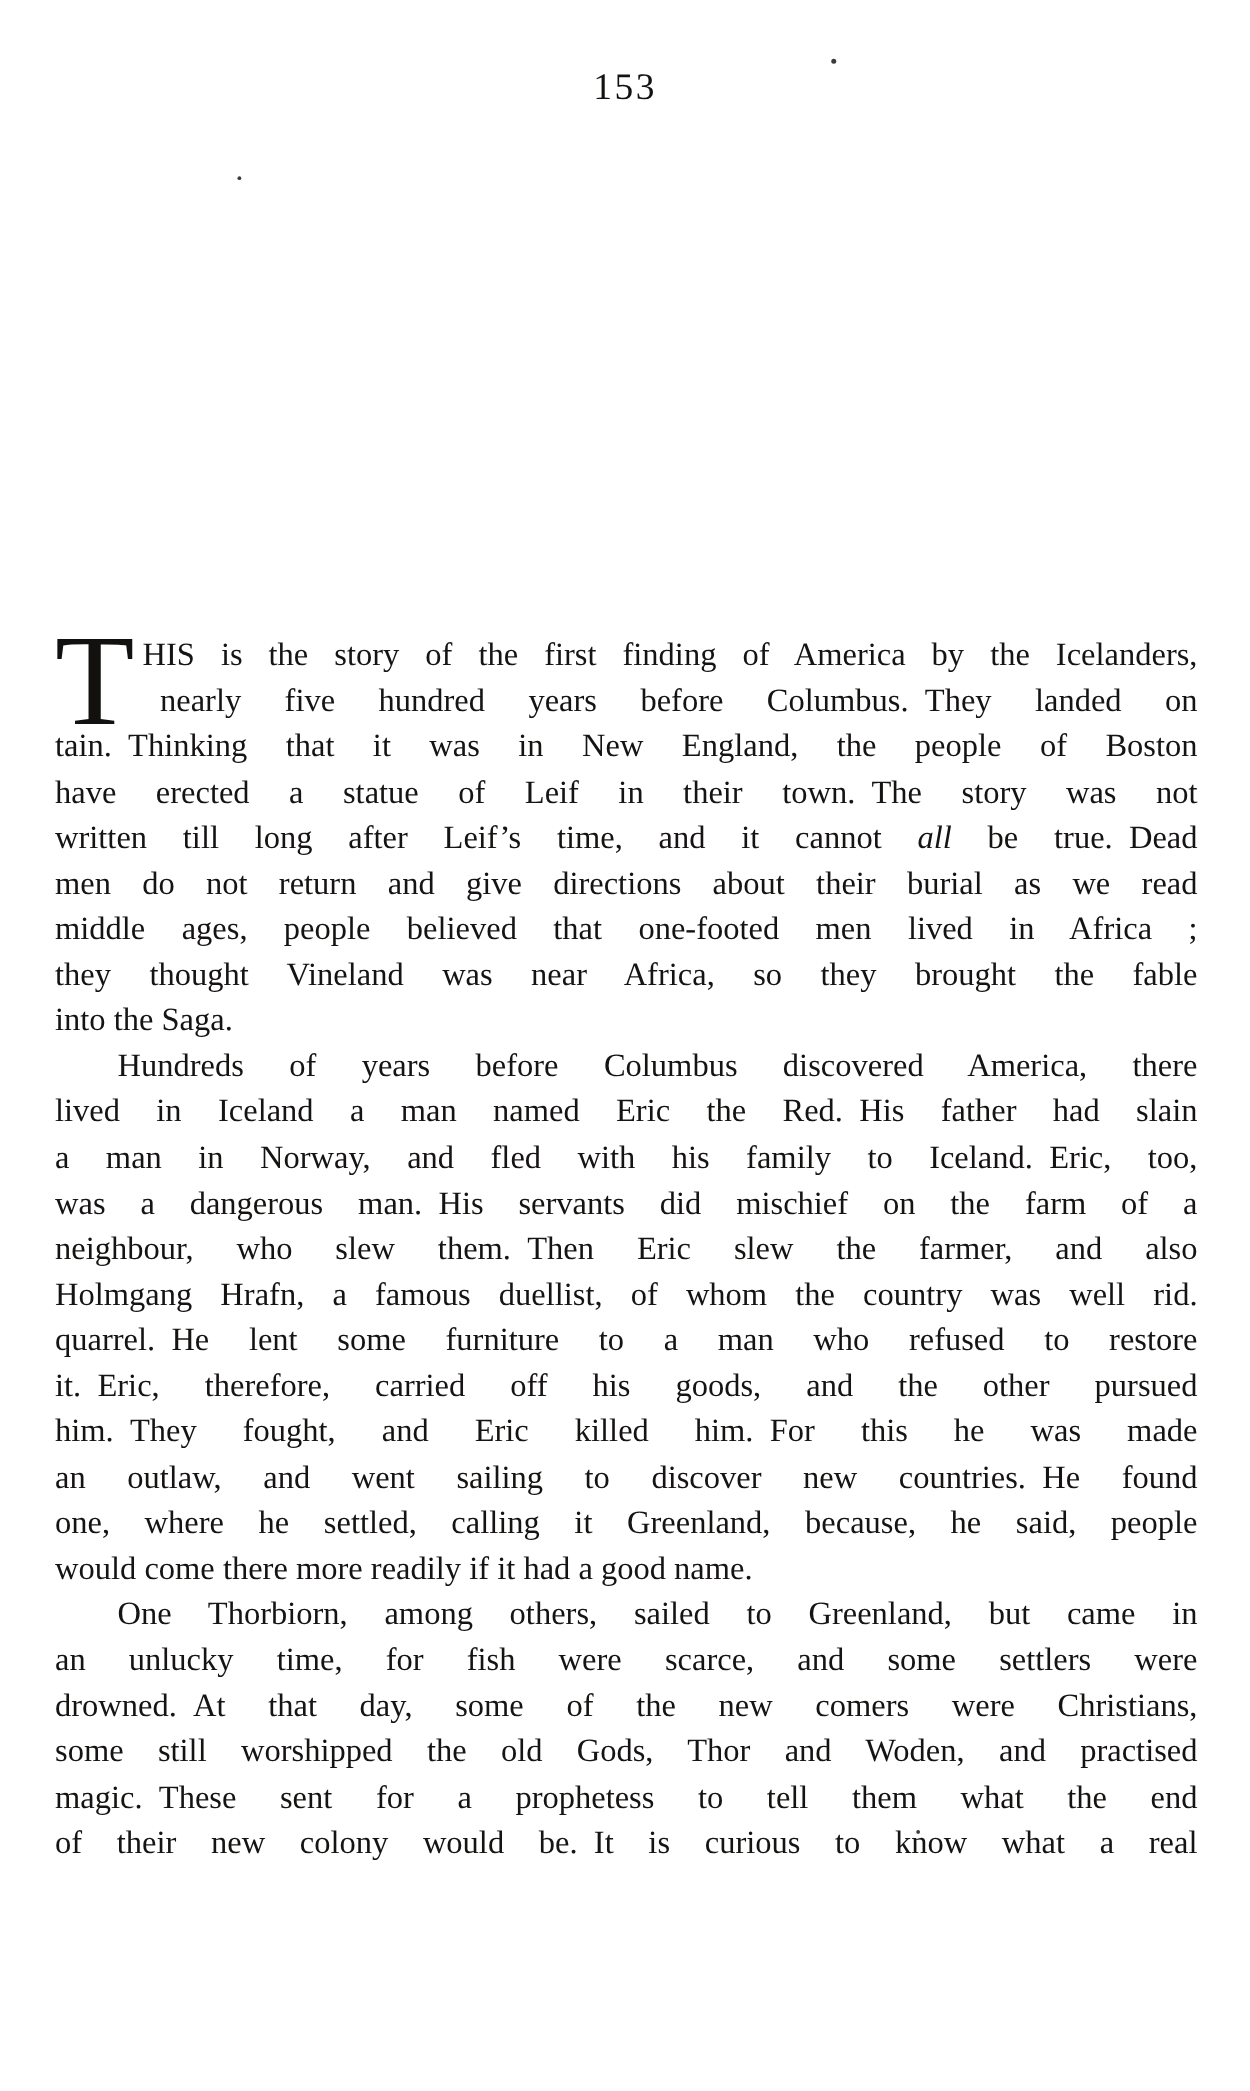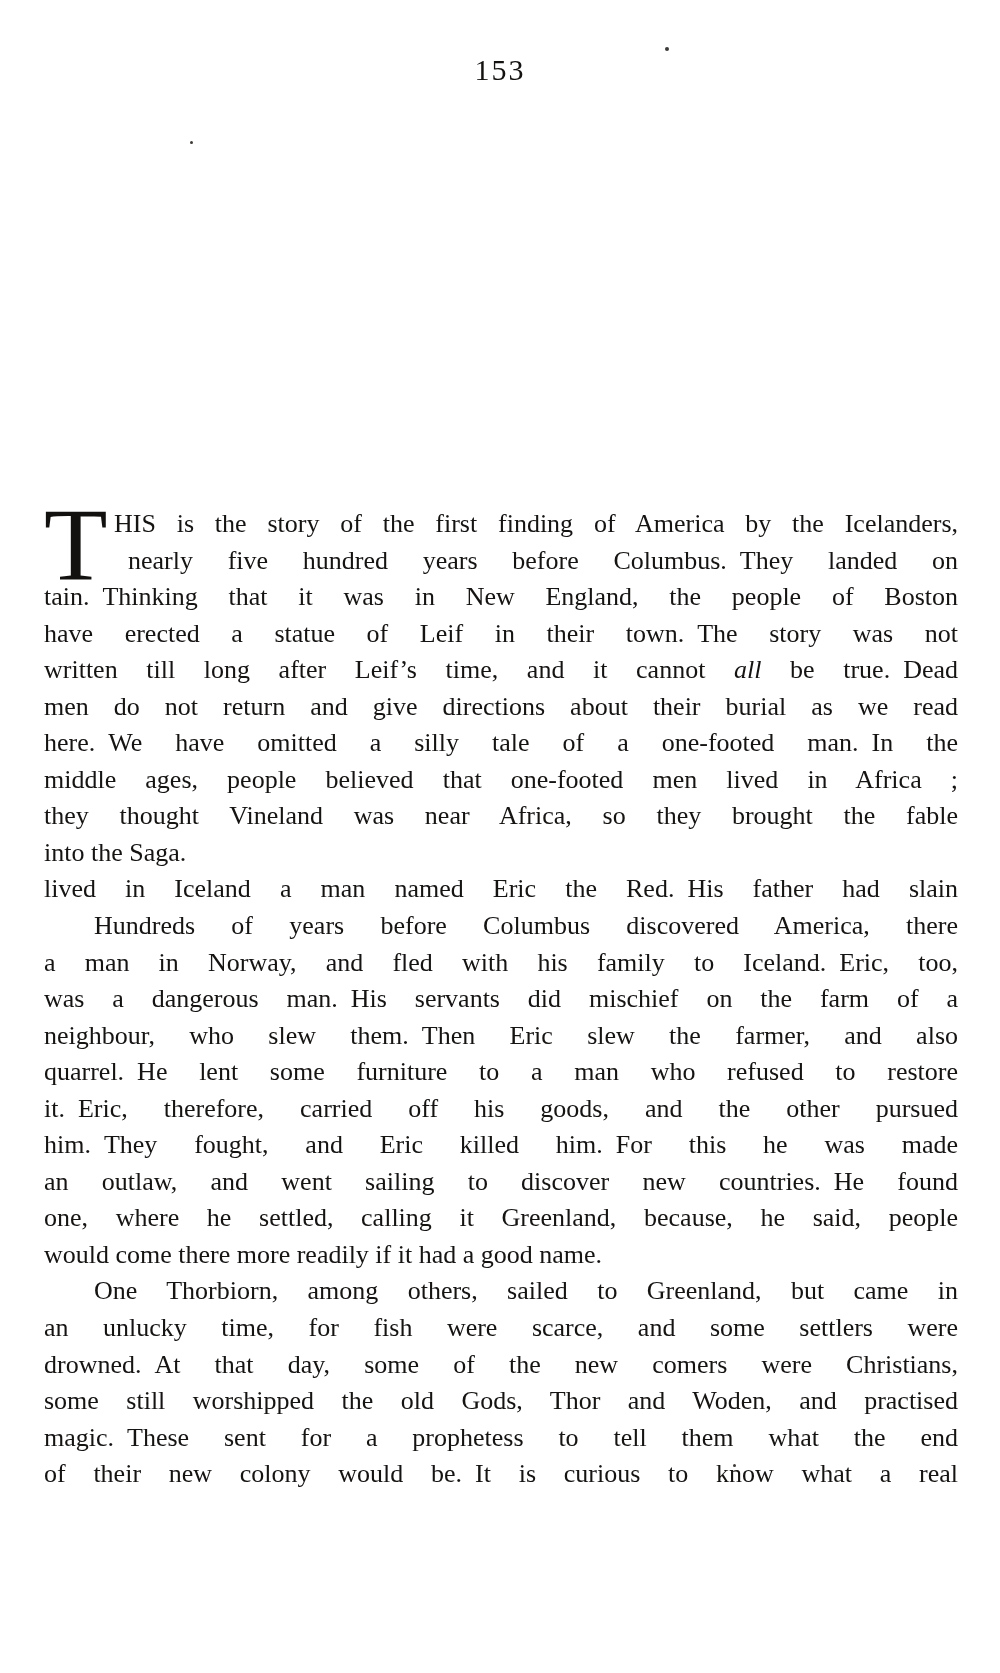--- a/index.html
+++ b/index.html
@@ -93,29 +93,29 @@
 
   <div class="body-text">
     <span class="drop-cap">T</span>
 
   <div class="line dc1"><span>HIS is the story of the first finding of America by the Icelanders,</span></div>
       <div class="line dc2"><span>nearly five hundred years before Columbus. They landed on</span></div>
       <div class="line"><span>tain. Thinking that it was in New England, the people of Boston</span></div>
       <div class="line"><span>have erected a statue of Leif in their town. The story was not</span></div>
       <div class="line"><span>written till long after Leif’s time, and it cannot </span><i>all</i><span> be true. Dead</span></div>
       <div class="line"><span>men do not return and give directions about their burial as we read</span></div>
-      <div class="line"><span>here. We have omitted a silly tale of a one-footed man. In the</span></div>
       <div class="line"><span>middle ages, people believed that one-footed men lived in Africa ;</span></div>
       <div class="line"><span>they thought Vineland was near Africa, so they brought the fable</span></div>
       <div class="line line-end"><span>into the Saga.</span></div>
+      <div class="line indent"><span>Hundreds of years before Columbus discovered America, there</span></div>
       <div class="line"><span>lived in Iceland a man named Eric the Red. His father had slain</span></div>
-      <div class="line indent"><span>Hundreds of years before Columbus discovered America, there</span></div>
       <div class="line"><span>a man in Norway, and fled with his family to Iceland. Eric, too,</span></div>
       <div class="line"><span>was a dangerous man. His servants did mischief on the farm of a</span></div>
       <div class="line"><span>neighbour, who slew them. Then Eric slew the farmer, and also</span></div>
+      <div class="line"><span>Holmgang Hrafn, a famous duellist, of whom the country was well rid.</span></div>
       <div class="line"><span>quarrel. He lent some furniture to a man who refused to restore</span></div>
       <div class="line"><span>it. Eric, therefore, carried off his goods, and the other pursued</span></div>
       <div class="line"><span>him. They fought, and Eric killed him. For this he was made</span></div>
       <div class="line"><span>an outlaw, and went sailing to discover new countries. He found</span></div>
       <div class="line"><span>one, where he settled, calling it Greenland, because, he said, people</span></div>
       <div class="line line-end"><span>would come there more readily if it had a good name.</span></div>
       <div class="line indent"><span>One Thorbiorn, among others, sailed to Greenland, but came in</span></div>
       <div class="line"><span>an unlucky time, for fish were scarce, and some settlers were</span></div>
       <div class="line"><span>drowned. At that day, some of the new comers were Christians,</span></div>
       <div class="line"><span>some still worshipped the old Gods, Thor and Woden, and practised</span></div>

